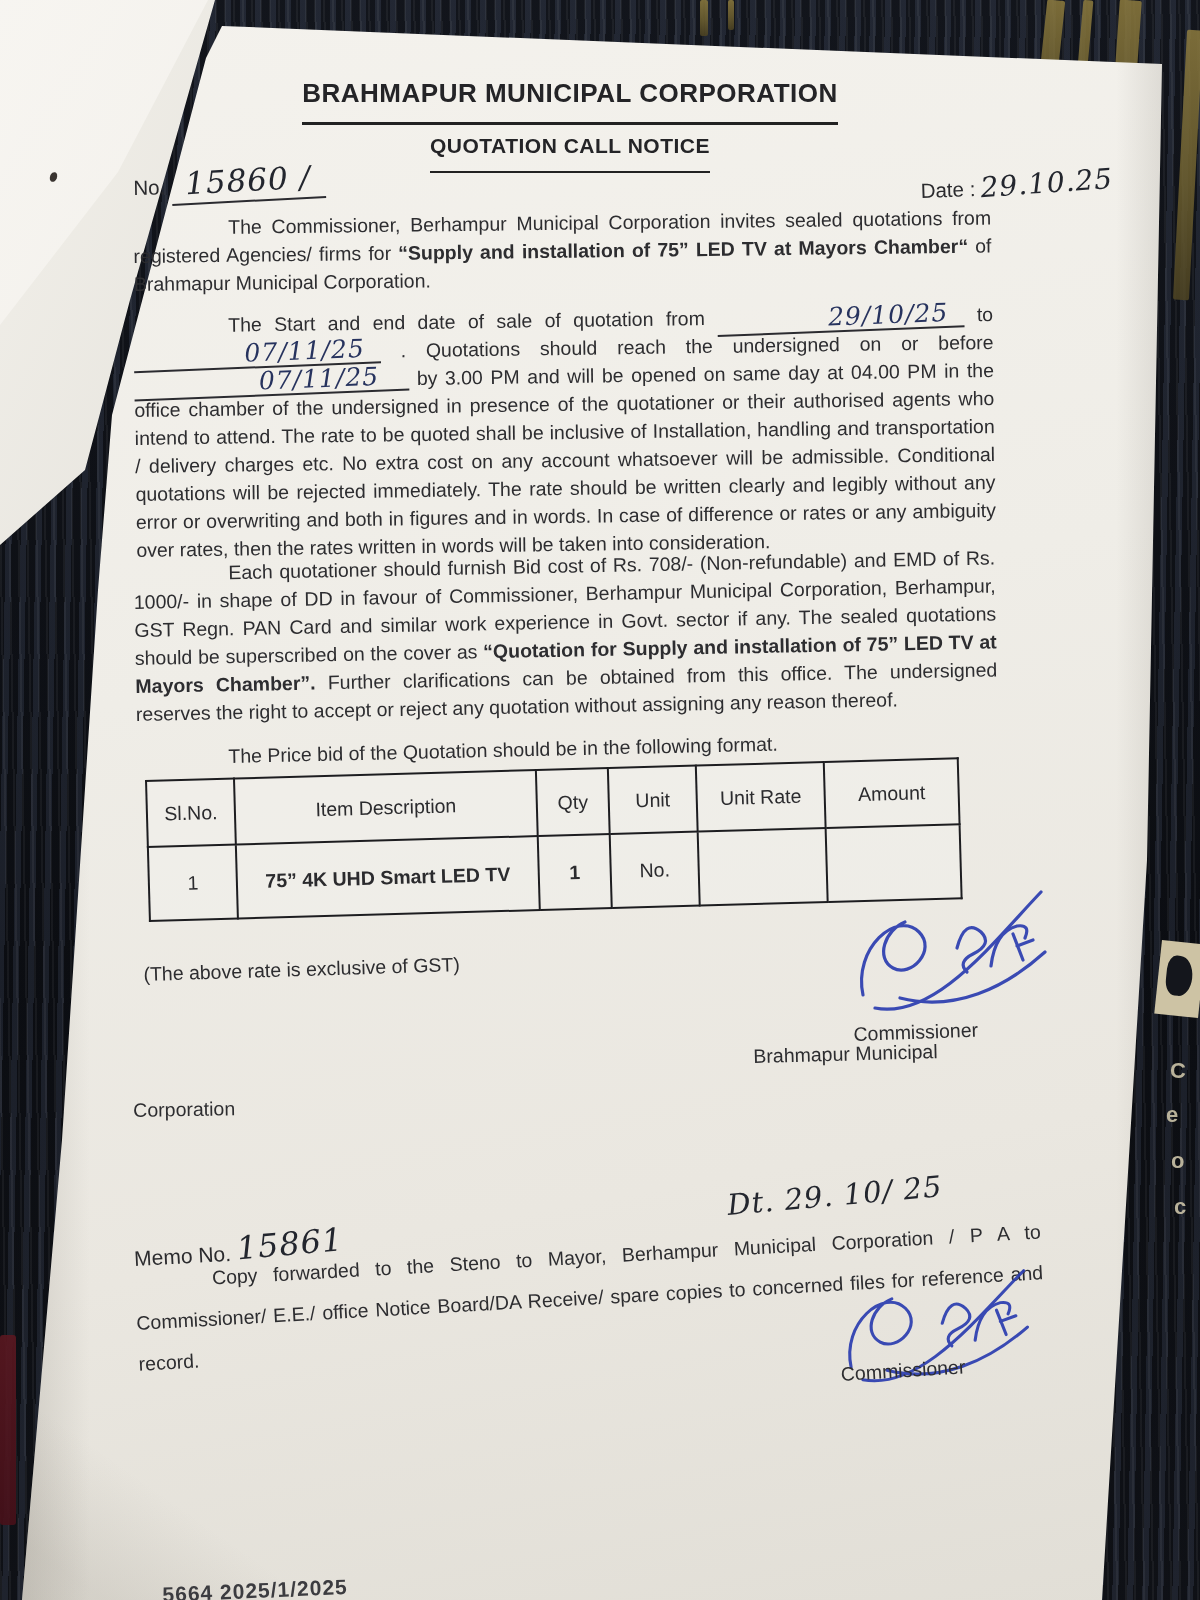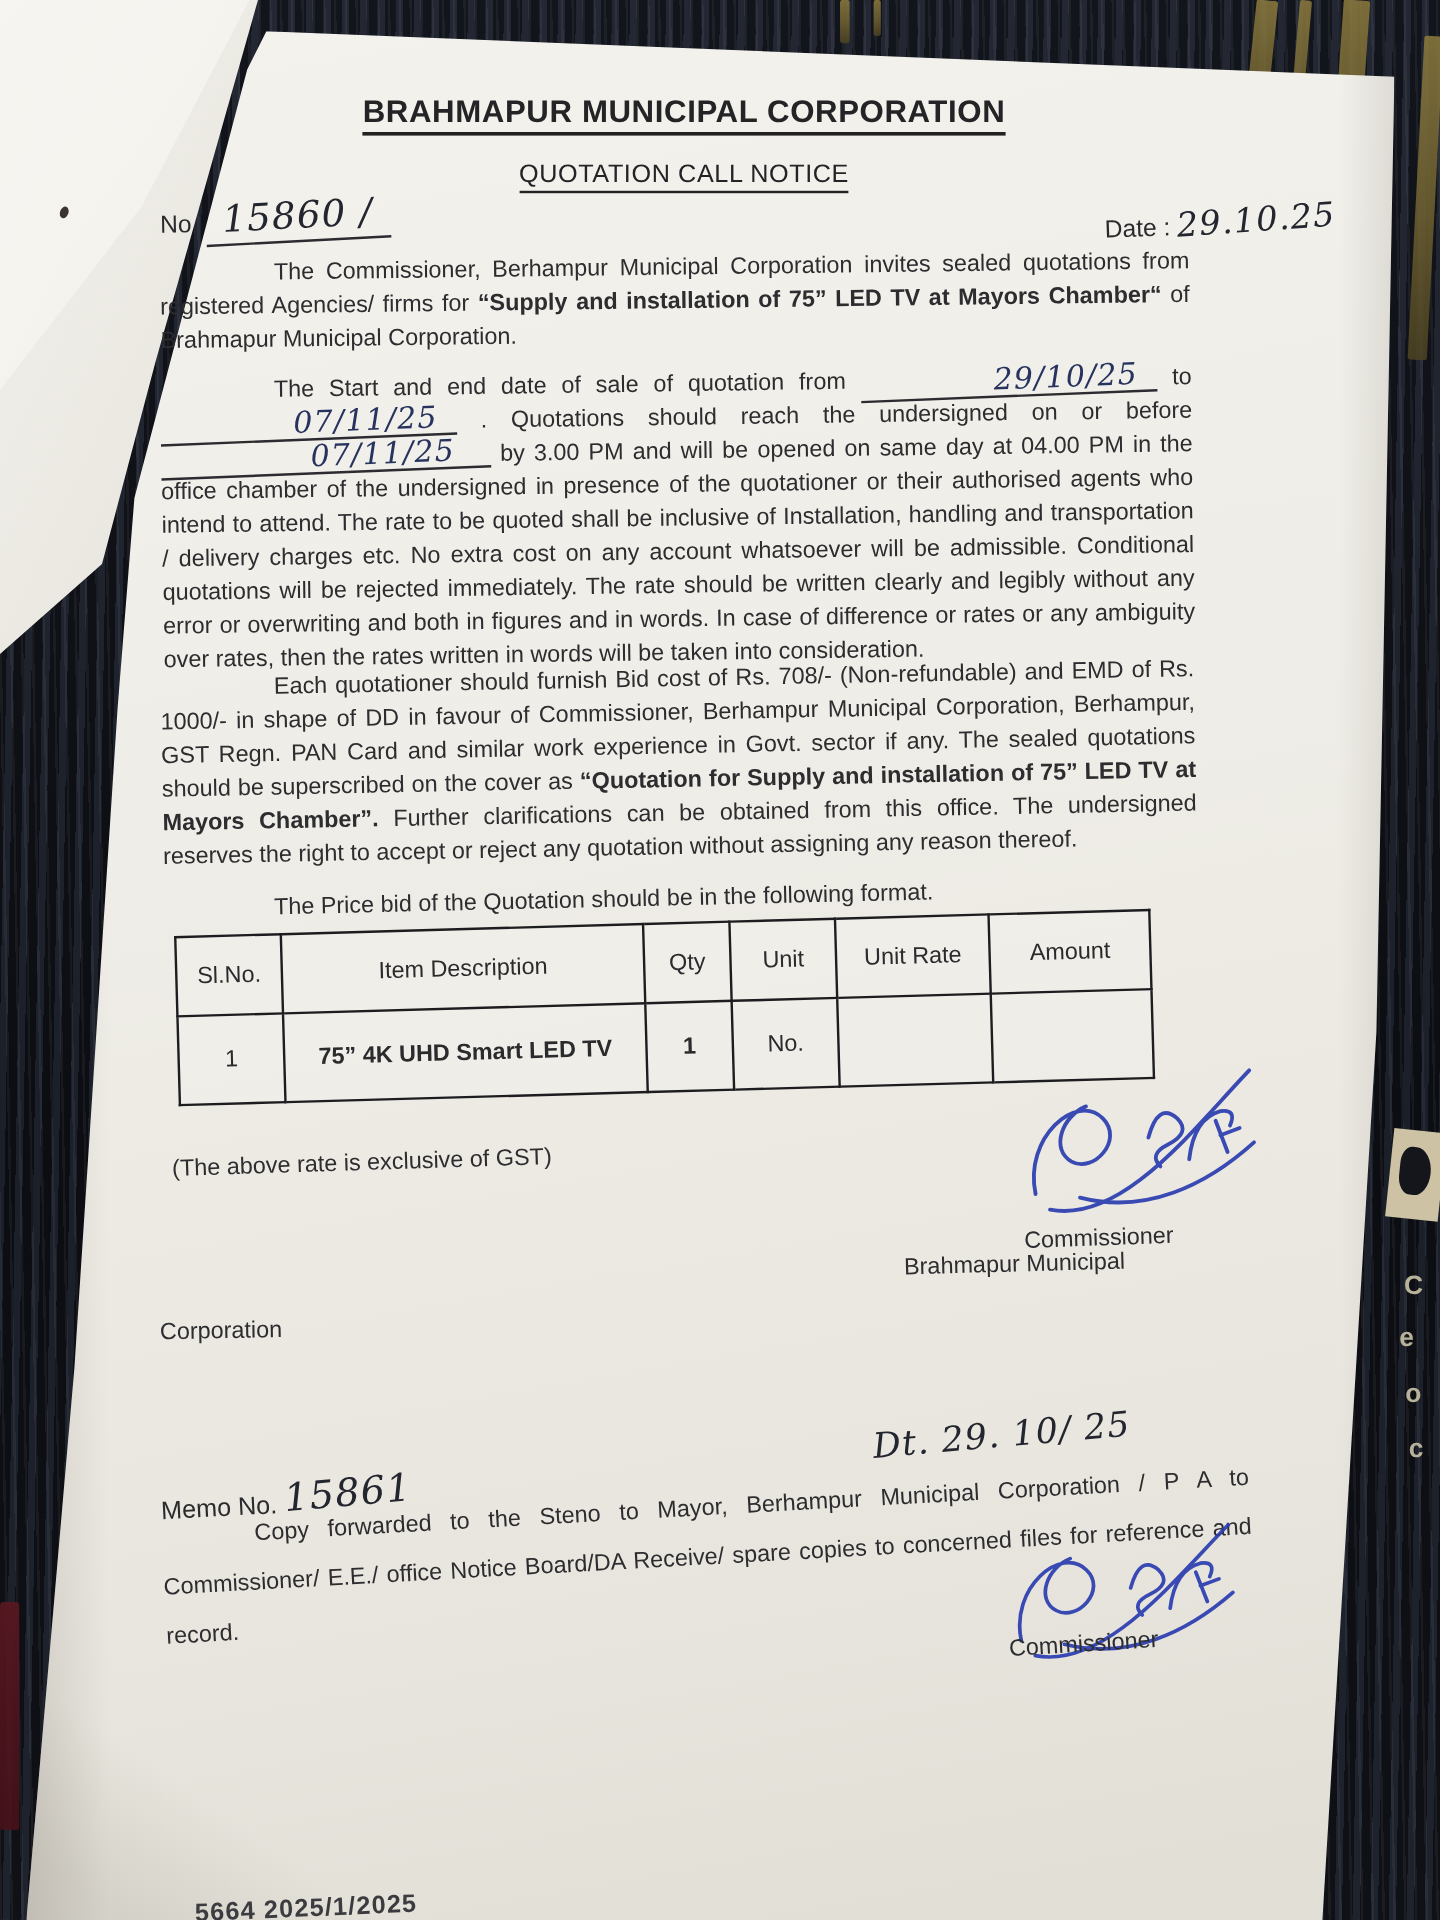--- a/index.html
+++ b/index.html
@@ -36,23 +36,23 @@
   .paper-shade{position:absolute;inset:0;
     clip-path:polygon(222px 26px,1162px 64px,1147px 860px,1102px 1600px,22px 1600px,62px 1140px,98px 590px,112px 415px,206px 58px);
     background:
       linear-gradient(90deg, rgba(120,115,105,.20) 0 26px, rgba(0,0,0,0) 90px),
       linear-gradient(270deg, rgba(120,115,105,.22) 0 24px, rgba(0,0,0,0) 84px),
       linear-gradient(35deg, rgba(130,124,112,.16) 0 60px, rgba(0,0,0,0) 180px);}
   
   .doc{position:absolute;inset:0;color:#2b2b2e;}
   .blk{position:absolute;transform-origin:left top;}
   .ctr{text-align:center;}
-  .u3{border-bottom:3px solid #222;padding-bottom:2px;}
+  .u3{border-bottom:3px solid #222;padding-bottom:14px;}
   .title{font-size:26px;font-weight:bold;letter-spacing:.5px;color:#242427;}
-  .subtitle{font-size:21px;font-weight:normal;letter-spacing:.5px;color:#242427;}
+  .subtitle{font-size:21px;font-weight:bold;letter-spacing:.5px;color:#242427;}
   .body-txt{font-size:19.5px;line-height:28px;text-align:justify;color:#2d2d30;}
   .indent{text-indent:95px;}
   .hand{font-family:"DejaVu Serif",serif;font-style:italic;letter-spacing:1px;}
   .ink-black{color:#23262e;}
   .ink-blue{color:#27335e;}
   .fill{display:inline-block;font-size:25px;line-height:20px;border-bottom:2.5px solid #2b2b30;
     padding:0 16px 3px;transform:translateY(2px) rotate(-1.5deg);white-space:nowrap;}
   table.price{border-collapse:collapse;background:rgba(255,255,255,0.15);}
   table.price th,table.price td{border:2.5px solid #1d1d20;font-size:19.5px;color:#2b2b2e;
     text-align:center;vertical-align:middle;padding:4px;}

